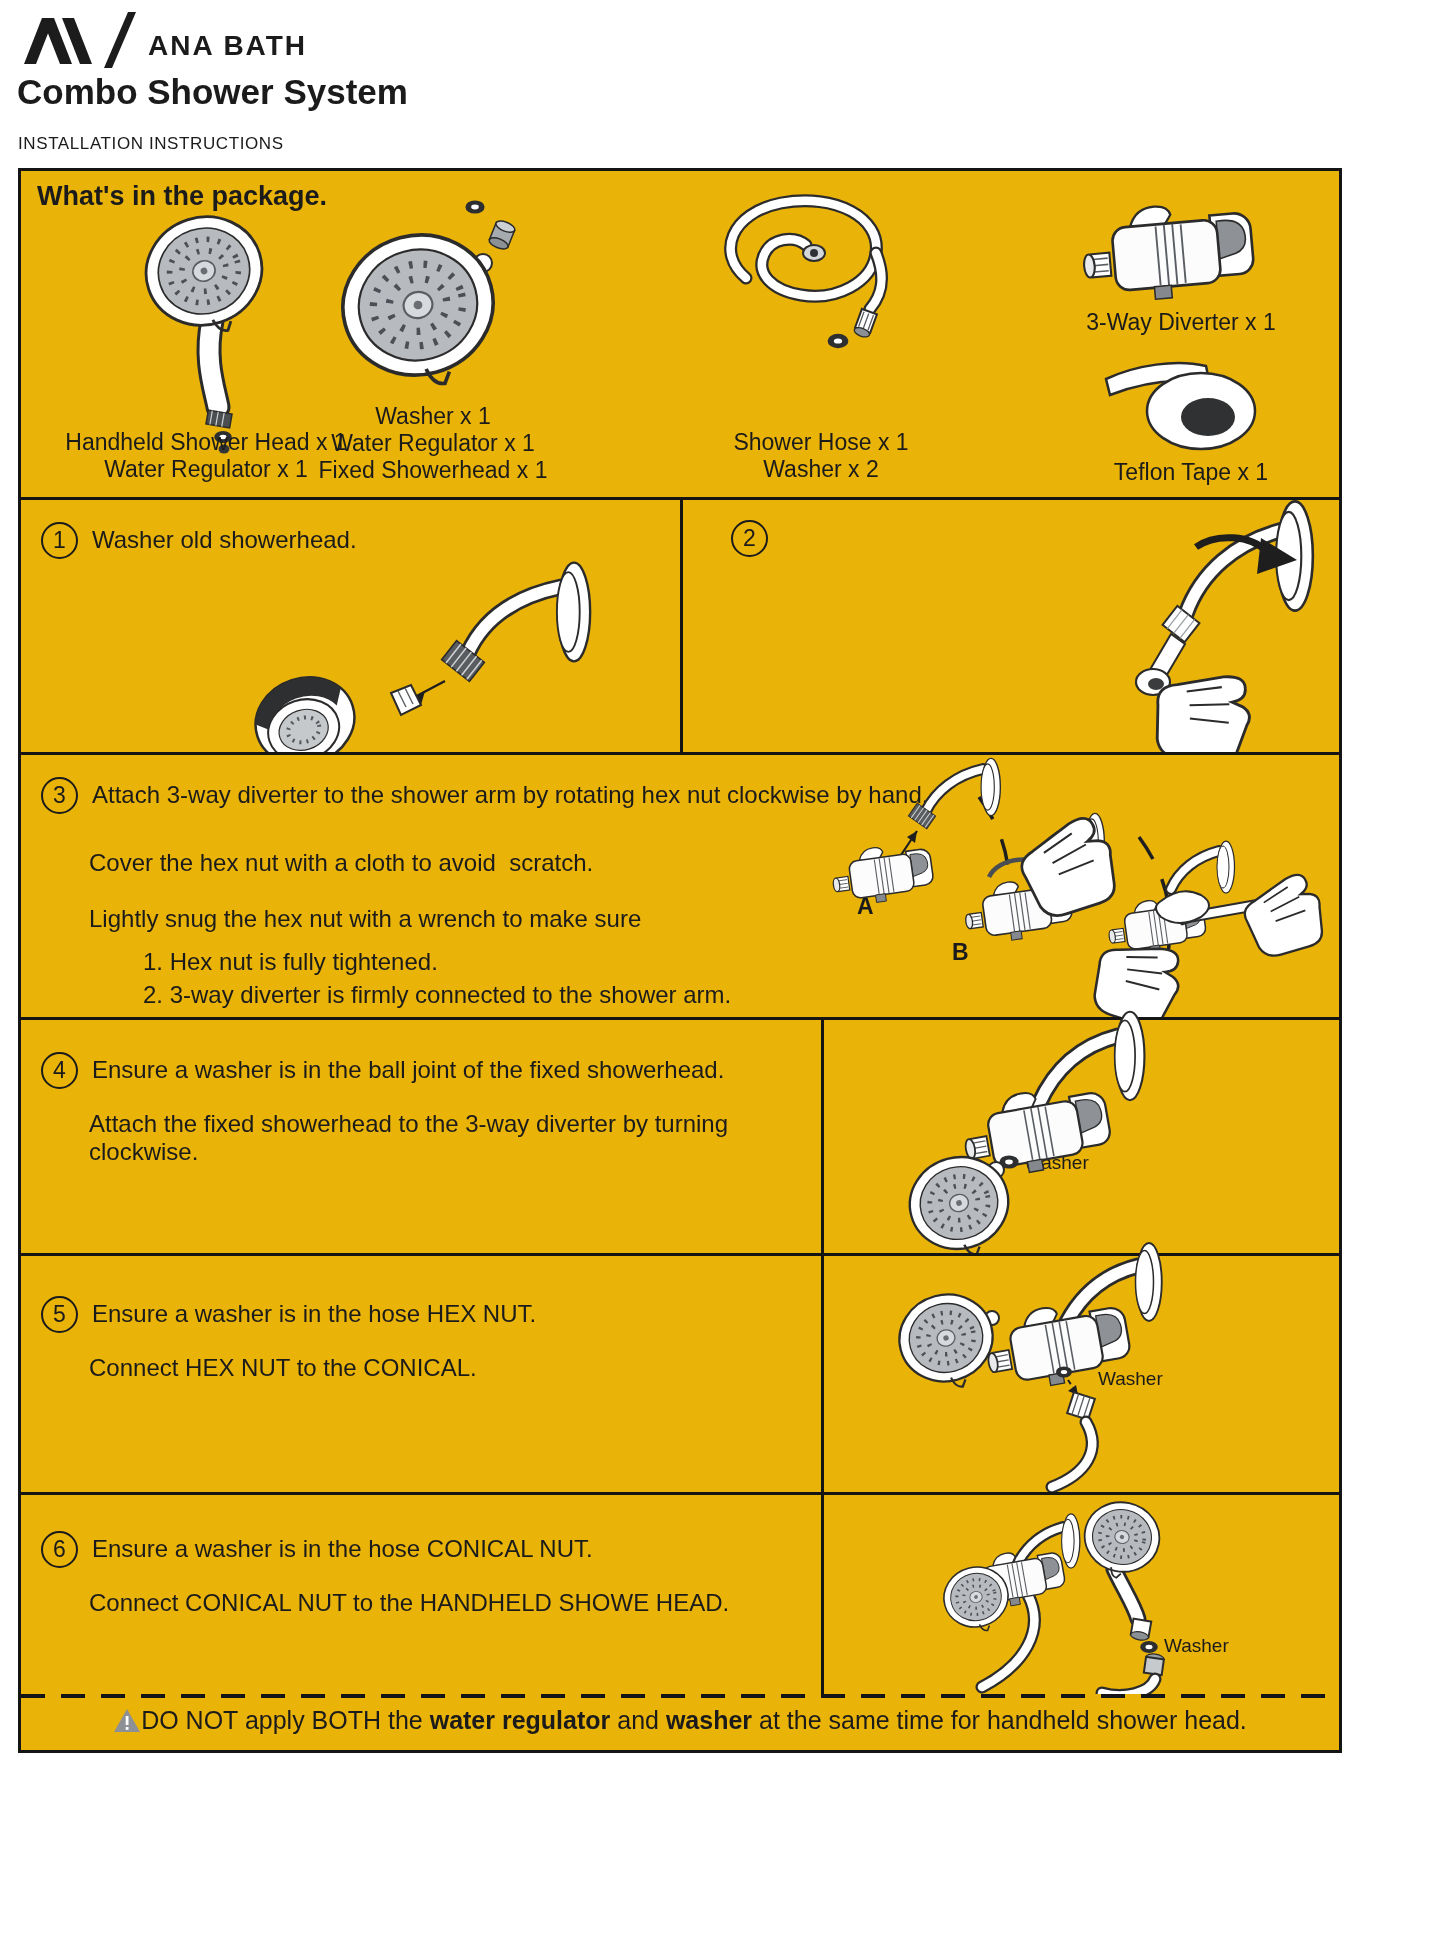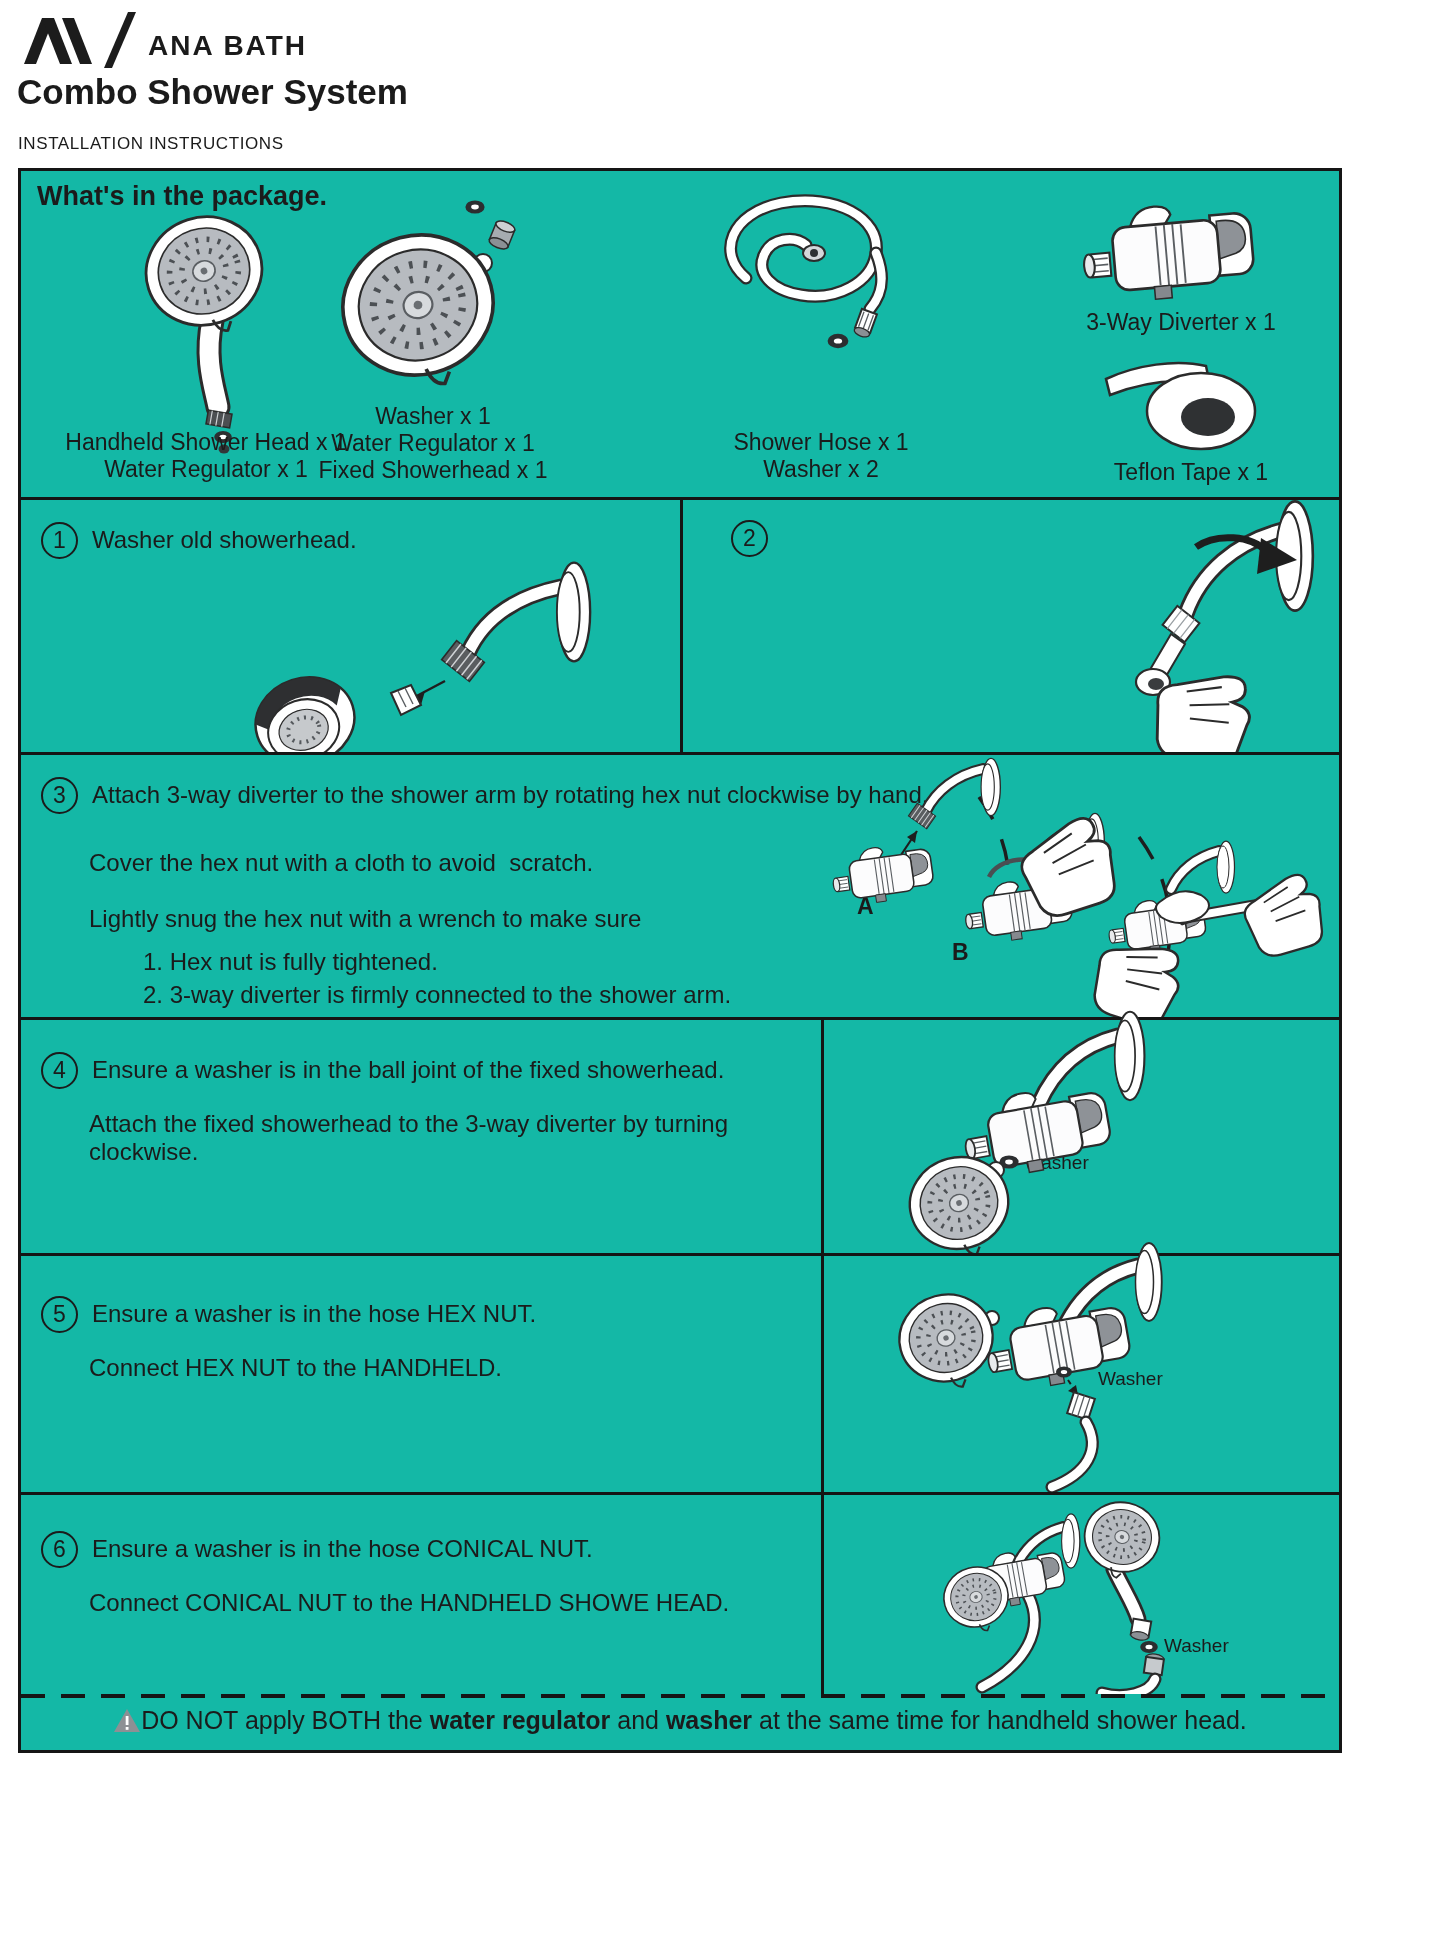--- a/index.html
+++ b/index.html
@@ -7,21 +7,21 @@
   .sheet{position:relative;width:1440px;height:1948px;background:#fff;overflow:hidden;}
 
   
   .logo{position:absolute;left:20px;top:12px;display:flex;align-items:flex-end;}
   .brand-name{font-weight:bold;font-size:28px;letter-spacing:2px;margin-left:8px;padding-bottom:6px;}
   .title{position:absolute;left:17px;top:72px;font-size:35px;font-weight:bold;}
   .subtitle{position:absolute;left:18px;top:134px;font-size:17px;letter-spacing:.6px;}
 
   
   .doc{position:absolute;left:18px;top:168px;width:1318px;border:3px solid #151515;}
-  .sec{position:relative;background:#14b8a6;}
+  .sec{position:relative;background:#eab308;}
   .sec + .sec{border-top:3px solid #151515;}
   .pkg{height:326px;}
   .row2{height:252px;display:flex;}
   .s3{height:262px;}
   .row46{display:flex;}
   .r4{height:233px;} .r5{height:236px;} .r6{height:199px;}
   .cell-l{width:659px;position:relative;border-right:3px solid #151515;}
   .cell-l46{width:800px;position:relative;border-right:3px solid #151515;}
   .cell-r{flex:1;position:relative;}
   .warn{height:56px;position:relative;border-top:none !important;}
@@ -327,21 +327,21 @@
         </svg>
       </div>
     </section>
 
     <section class="sec row46 r5">
       <div class="cell-l46">
         <div class="step-head" style="left:20px;top:40px">
           <span class="num">5</span>
           <span class="stext"><span>Ensure a washer is in the hose HEX NUT.</span></span>
         </div>
-        <div class="line" style="left:68px;top:98px">Connect HEX NUT to the HANDHELD.</div>
+        <div class="line" style="left:68px;top:98px">Connect HEX NUT to the CONICAL.</div>
       </div>
       <div class="cell-r">
         <span class="mini" style="left:274px;top:112px">Washer</span>
         <svg class="fig" style="left:0;top:0" width="515" height="235" viewBox="0 0 515 235">
           <path class="po" d="M 314 10 C 282 18 258 38 243 66"></path>
           <path class="pi" d="M 314 10 C 282 18 258 38 243 66"></path>
           <use href="#flange" transform="translate(325,26) scale(0.75)"></use>
           <circle cx="168" cy="62" r="7" fill="#fff" stroke="#2b2b2b" stroke-width="2"></circle>
           <path d="M 152 74 L 166 66" stroke="#2b2b2b" stroke-width="2.5"></path>
           <use href="#head" transform="translate(122,82) rotate(-15) scale(0.9)"></use>

